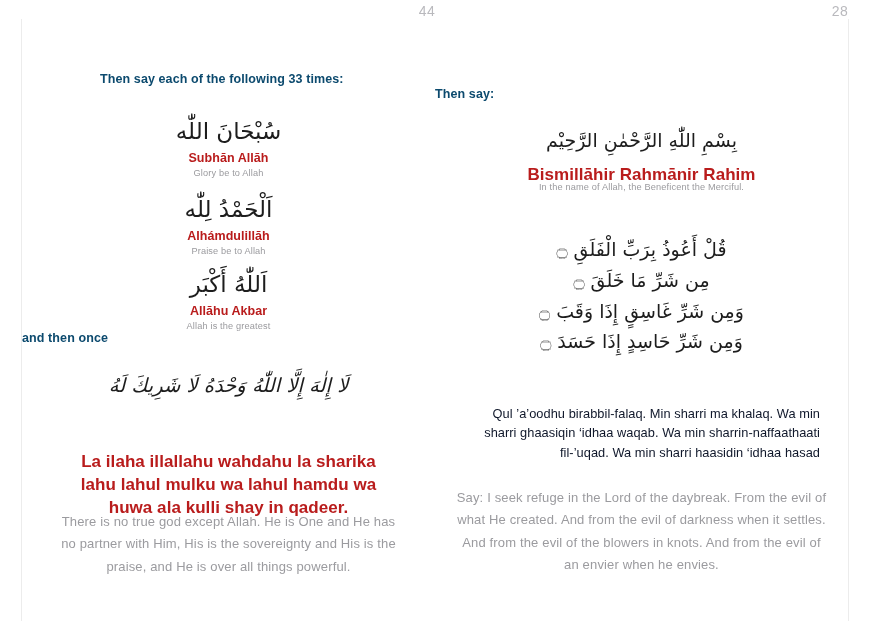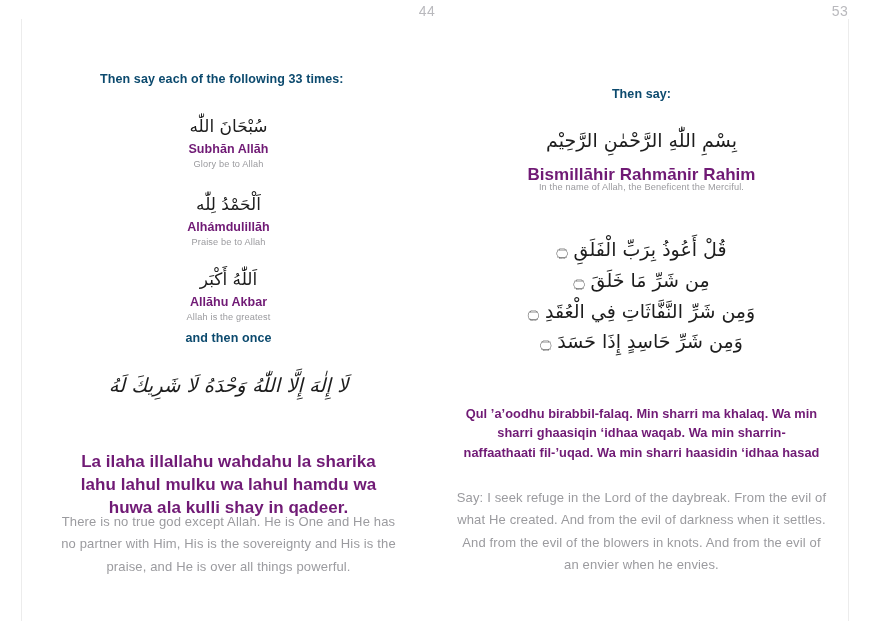--- a/index.html
+++ b/index.html
@@ -58,52 +58,53 @@
   }
 
   
   .heading {
     font-size: 12.5px;
     font-weight: 700;
     color: #0c4a6e;
     letter-spacing: .1px;
   }
   .heading.left-align { text-align: left; }
-  .heading.center     { text-align: center; }
+  .heading.center     { }
 
   .arabic {
     font-family: "DejaVu Sans", "Liberation Sans", sans-serif;
     direction: rtl;
     unicode-bidi: bidi-override;
     color: #1d1d1d;
     text-align: center;
     font-weight: 400;
   }
-  .arabic.sm   { font-size: 17px; line-height: 1.5; }
+  .arabic.sm   { font-size: 23px; line-height: 1.5; }
   .arabic.md   { font-size: 19px; line-height: 1.55; }
   .arabic.lg   { font-size: 19.5px; line-height: 1.72; }
   .arabic.surah{ font-size: 19px;  line-height: 1.62; }
 
   .translit {
     font-size: 12.5px;
     font-weight: 600;
-    color: #701a75;
+    color: #b91c1c;
     text-align: center;
     letter-spacing: .05px;
   }
   .translit.big {
     font-size: 17px;
     font-weight: 600;
     line-height: 1.35;
   }
   .translit.block {
     font-size: 12.8px;
-    font-weight: 700;
+    font-weight: 400;
     line-height: 1.52;
-    color: #701a75;
+    color: #0f172a;
+    text-align: right;
   }
 
   .meaning {
     font-size: 9.2px;
     font-weight: 400;
     color: #9a9a9e;
     text-align: center;
     letter-spacing: .15px;
   }
   .meaning.block {
@@ -200,26 +201,26 @@
 
         <div class="arabic md r-bism-ar">بِسْمِ اللّٰهِ الرَّحْمٰنِ الرَّحِيْم</div>
 
         <div class="translit big r-bism-tr">Bismillāhir Rahmānir Rahim</div>
 
         <div class="meaning r-bism-me">In the name of Allah, the Beneficent the Merciful.</div>
 
         <div class="r-surah">
           <div class="arabic surah">قُلْ أَعُوذُ بِرَبِّ الْفَلَقِ ۝</div>
           <div class="arabic surah">مِن شَرِّ مَا خَلَقَ ۝</div>
-          <div class="arabic surah">وَمِن شَرِّ النَّفَّاثَاتِ فِي الْعُقَدِ ۝</div>
+          <div class="arabic surah">وَمِن شَرِّ غَاسِقٍ إِذَا وَقَبَ ۝</div>
           <div class="arabic surah">وَمِن شَرِّ حَاسِدٍ إِذَا حَسَدَ ۝</div>
         </div>
 
         <div class="translit block r-surah-tr">Qul ’a’oodhu birabbil-falaq. Min sharri ma khalaq. Wa min sharri ghaasiqin ‘idhaa waqab. Wa min sharrin-naffaathaati fil-’uqad. Wa min sharri haasidin ‘idhaa hasad</div>
 
         <div class="meaning block r-surah-me">Say: I seek refuge in the Lord of the daybreak. From the evil of what He created. And from the evil of darkness when it settles. And from the evil of the blowers in knots. And from the evil of an envier when he envies.</div>
 
-        <div class="folio">53</div>
+        <div class="folio">28</div>
       </div>
     </div>
 
   </div>
 </div>
 
 </body></html>

